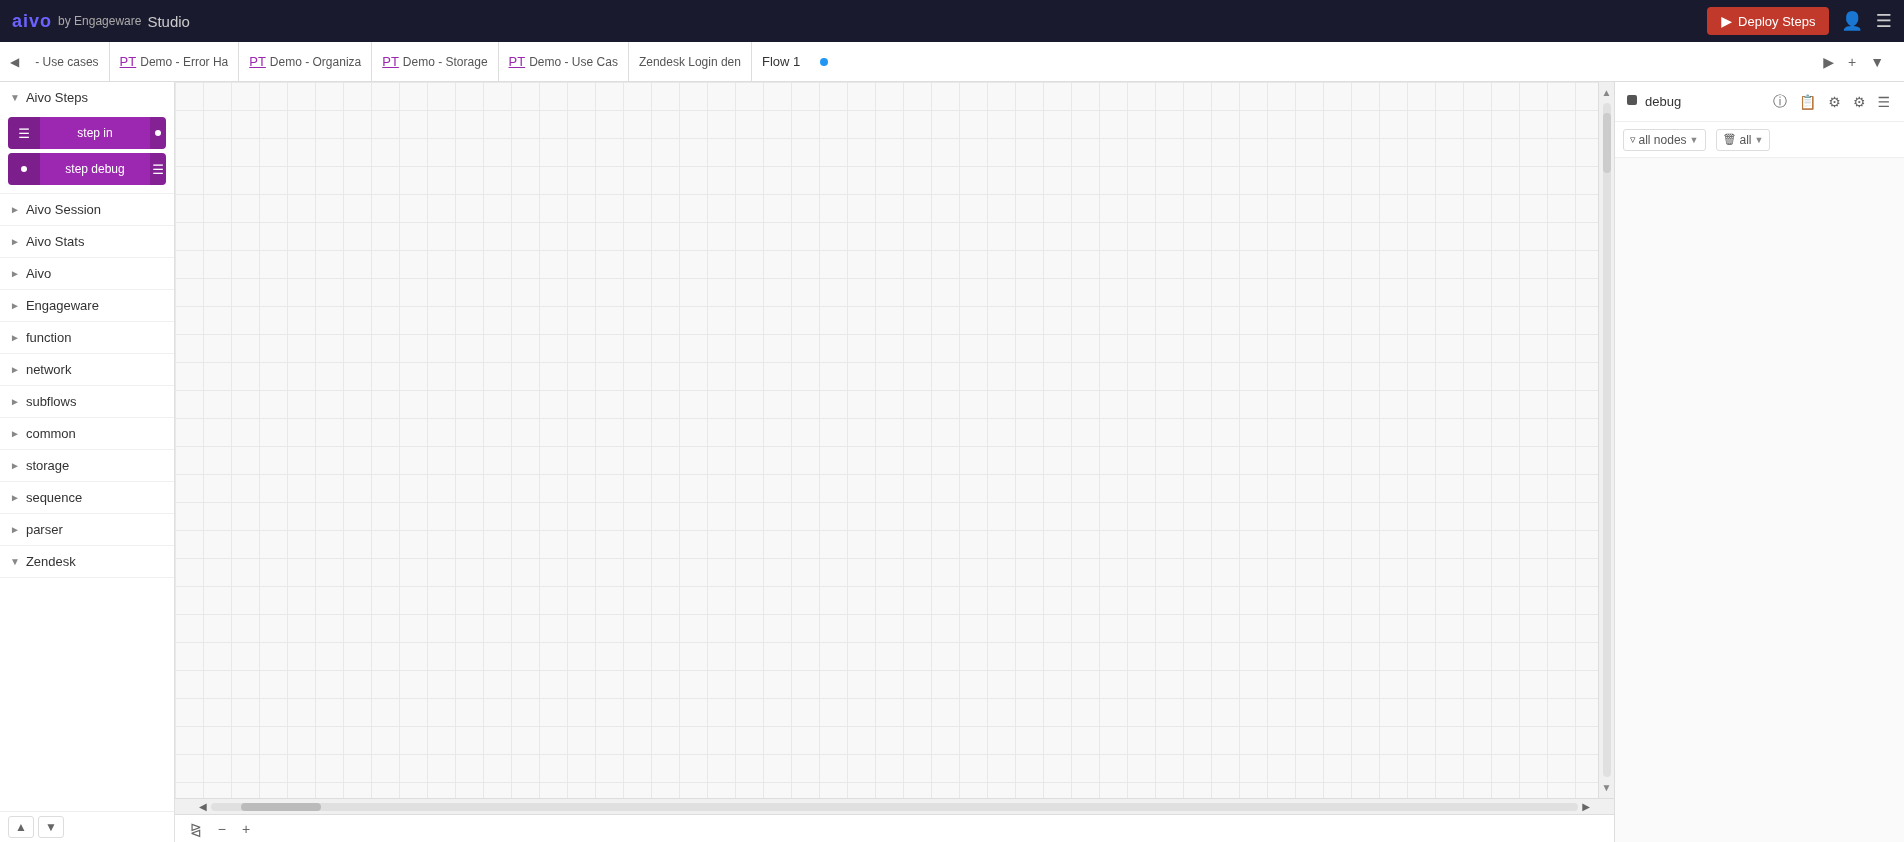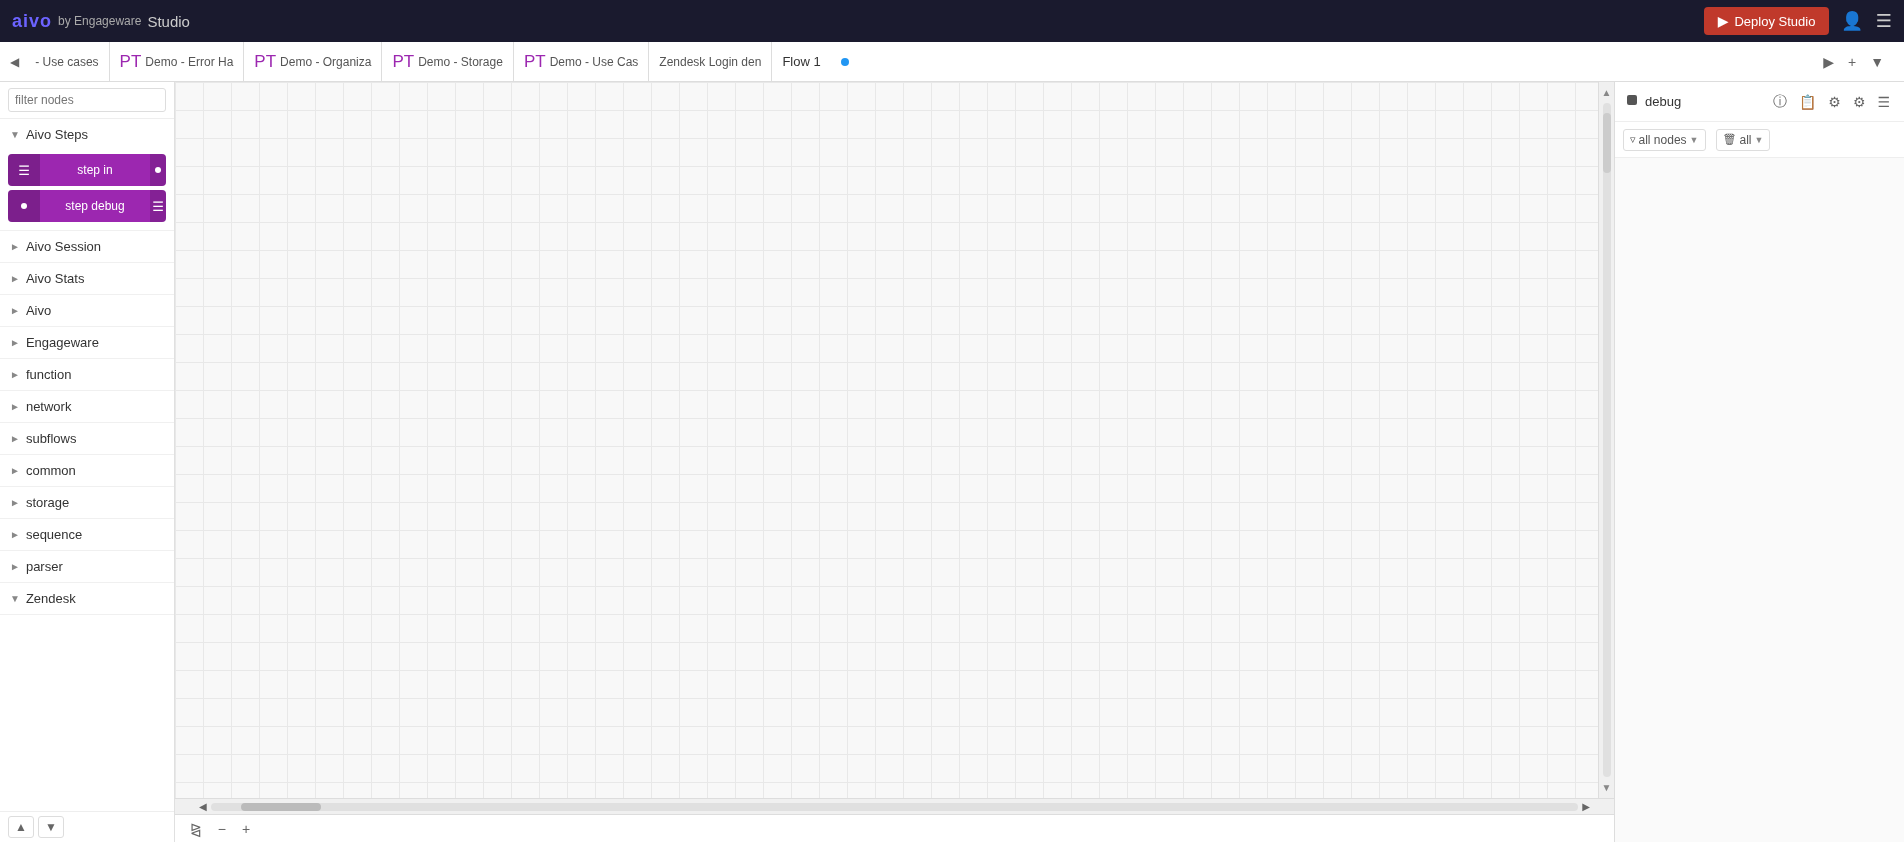--- a/index.html
+++ b/index.html
@@ -29,21 +29,21 @@
       display: flex; align-items: center; background: #fff;
       border-bottom: 1px solid #ddd; height: 40px; padding: 0 4px; overflow: hidden;
     }
     .tab-arrow { padding: 4px 6px; cursor: pointer; color: #666; font-size: 12px; }
     .tab {
       display: flex; align-items: center; gap: 4px;
       padding: 0 10px; height: 100%; border-right: 1px solid #ddd;
       font-size: 12px; color: #555; cursor: pointer; white-space: nowrap;
       flex-shrink: 0;
     }
-    .tab .tab-prefix { color: #9c27b0; font-size: 17px; }
+    .tab .tab-prefix { color: #9c27b0; font-size: 13px; text-decoration: underline; }
     .flow-name-area {
       display: flex; align-items: center; gap: 20px;
       padding: 0 10px; flex: 1;
     }
     .flow-name { font-size: 13px; font-weight: 500; color: #333; }
     .flow-dot { width: 8px; height: 8px; background: #2196f3; border-radius: 50%; }
     .flow-controls { display: flex; align-items: center; gap: 2px; margin-left: auto; }
     .flow-ctrl-btn { padding: 4px 6px; cursor: pointer; color: #666; font-size: 14px; border: none; background: none; }
 
     
@@ -155,21 +155,21 @@
       <span class="logo-aivo">aivo</span>
       <div style="display:flex;flex-direction:column;line-height:1.2;">
         <span class="logo-engageware">by Engageware</span>
       </div>
       <span class="logo-studio">Studio</span>
     </div>
   </div>
   <div class="topbar-right">
     <button class="deploy-btn">
       <span class="icon">▶</span>
-      <span>Deploy Studio</span>
+      <span>Deploy Steps</span>
     </button>
     <span class="topbar-icon">👤</span>
     <span class="topbar-icon">☰</span>
   </div>
 </div>
 
 <div class="tabsbar">
   <span class="tab-arrow">◀</span>
   <div class="tab">
     <span>- Use cases</span>
@@ -200,23 +200,20 @@
       <button class="flow-ctrl-btn">▶</button>
       <button class="flow-ctrl-btn">+</button>
       <button class="flow-ctrl-btn">▼</button>
     </div>
   </div>
 </div>
 
 <div class="main">
 
   <div class="sidebar">
-    <div class="sidebar-filter">
-      <input class="filter-input" type="text" placeholder="filter nodes" style="">
-    </div>
     <div class="sidebar-content">
 
       <div class="category">
         <div class="category-header">
           <span class="category-arrow">▼</span>
           <span>Aivo Steps</span>
         </div>
         <div class="category-items">
           <div class="node-block purple">
             <div class="node-block-left">

